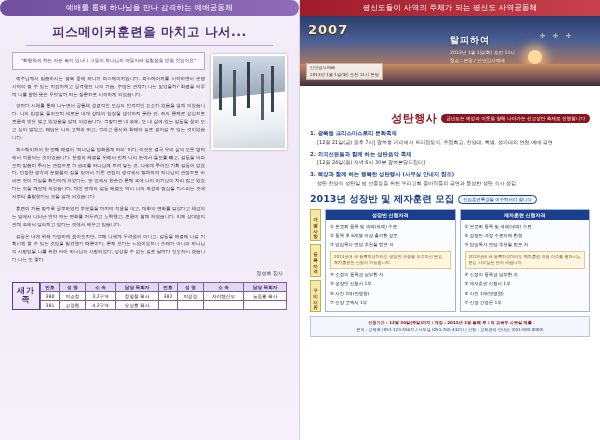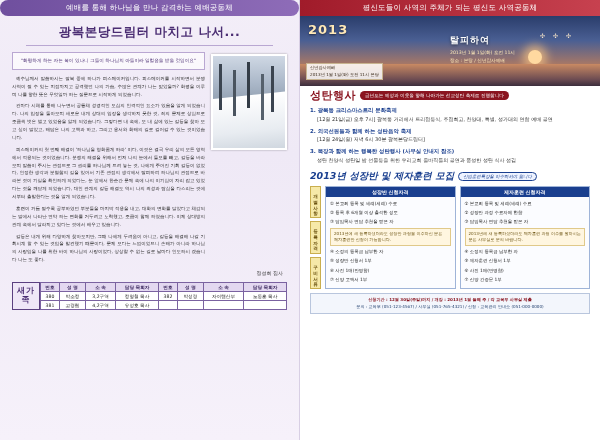--- a/index.html
+++ b/index.html
@@ -84,30 +84,30 @@
     font-weight:bold;letter-spacing:1px;text-shadow:0 1px 2px rgba(0,0,0,.5);}
   .r-hero .big{position:absolute;left:64px;top:10px;color:#ffffff;font-size:26px;
     font-weight:bold;letter-spacing:2px;text-shadow:0 2px 4px rgba(0,0,0,.55);}
   .r-hero .sub{position:absolute;left:150px;top:18px;color:#ffffff;font-size:9px;
     font-weight:bold;letter-spacing:1px;text-shadow:0 1px 3px rgba(0,0,0,.55);}
   .r-hero .date1{position:absolute;left:150px;top:34px;color:#ffe9b8;font-size:4.6px;}
   .r-hero .date2{position:absolute;left:150px;top:42px;color:#ffe9b8;font-size:4.6px;}
   .r-hero .tagbox{position:absolute;left:6px;bottom:6px;background:rgba(255,255,255,.85);
     border:1px solid #c8b48f;color:#3a2a1a;font-size:4.2px;padding:1px 3px;line-height:1.5;}
 
-  .sec-h{display:flex;align-items:center;gap:4px;margin:2px 10px 3px 10px;}
+  .sec-h{display:flex;align-items:center;gap:4px;margin:25px 10px 3px 10px;justify-content:flex-end;}
   .sec-h .t{font-size:11px;font-weight:bold;color:#8a1520;letter-spacing:.5px;}
   .sec-h .pill{background:#8a1520;color:#fff;font-size:4.6px;padding:2px 5px;border-radius:7px;}
 
   .r-list{margin:0 10px;font-size:5px;line-height:1.6;color:#222;}
   .r-item{margin-bottom:4px;}
   .r-item .hd{color:#1a3f8f;font-weight:bold;font-size:5.4px;}
   .r-item .bd{color:#333;padding-left:7px;}
 
-  .sec2-h{margin:6px 10px 3px 10px;display:flex;align-items:center;gap:4px;font-style:italic;}
+  .sec2-h{margin:6px 10px 3px 10px;display:flex;align-items:center;gap:4px;}
   .sec2-h .t{font-size:9.5px;font-weight:bold;color:#1a3f8f;}
   .sec2-h .pill2{background:#eef3ff;border:1px solid #1a3f8f;color:#1a3f8f;
     font-size:4.4px;padding:1px 4px;border-radius:6px;}
 
   .panels{margin:0 10px;display:flex;gap:4px;align-items:stretch;}
   .side-tabs{width:11px;display:flex;flex-direction:column;gap:3px;}
   .side-tab{flex:1;background:#f6e9a8;border:1px solid #c9ae4e;color:#6b5311;
     font-size:4.6px;font-weight:bold;display:flex;align-items:center;justify-content:center;
     writing-mode:vertical-rl;text-orientation:upright;letter-spacing:1px;}
   .cols{flex:1;display:flex;gap:4px;}
@@ -124,21 +124,21 @@
   .foot .hl{color:#8a1520;font-weight:bold;}
 </style>
 </head>
 <body>
 
 <div class="page">
 
   <div class="left">
     <div class="banner left-b">예배를 통해 하나님을 만나 감격하는 예배공동체</div>
 
-    <div class="l-title">광복본당드림터 마치고 나서...</div>
+    <div class="l-title">피스메이커훈련을 마치고 나서...</div>
     <div class="l-title-rule"></div>
 
     <div class="l-body">
       <div class="l-text">
         <div class="l-quote">"화평하게 하는 자는 복이 있나니
 그들이 하나님의 아들이라 일컬음을 받을 것임이요"</div>
         <p>예수님께서 말씀하시는 팔복 중에 하나가 피스메이커입니다. 피스메이커를 시작하면서 분쟁 사역이 될 수 있는 지점까지고 공격했던 나의 가슴, 수많은 관계가 나는 맞았을까? 화평을 이루며 나를 향한 뜻은 무엇일까 하는 질문으로 시작하게 되었습니다.</p>
         <p>건마다 시체를 통해 나누면서 공동체 성경적인 오십의 인격적인 요소가 있음을 알게 되었습니다. 나의 입장을 돌아보며 새로운 내게 상대의 입장을 생각하지 못한 것, 죄의 문제로 상심으로 조금씩 벗은 벌고 있었음을 알게 되었습니다. 그렇다면 내 속에, 또 내 삶에 있는 갈등을 찾아 보고 싶이 말았고, 해답은 나의 고백과 하고, 그리고 용서와 화해의 길로 걸어갈 수 있는 것이었습니다.</p>
         <p>피스메이커의 첫 번째 해결이 '하나님을 영화롭게 하라' 이다, 이것은 결국 우리 삶의 모든 영역에서 적용되는 것이었습니다. 분쟁의 해결을 위해서 먼저 나의 눈에서 들보를 빼고, 갈등을 바라보며 말씀이 주시는 관점으로 그 권리를 하나님께 드려 놓는 것, 나에게 주어진 기회 갈등이 없었다, 인정한 생각과 분별함의 길을 있어서 기존 관점의 생각에서 탈피하여 하나님의 관점으로 바라본 것이 기실을 확인하게 되었다는, 눈 앞에서 한순간 문제 속에 나의 이기심이 자리 잡고 있었다는 것을 깨닫게 되었습니다, 대인 관계의 갈등 해결도 역시 나의 죄성과 탐심을 다스리는 것에서부터 출발한다는 것을 알게 되었습니다.</p>
         <p>훈련이 거듭 될수록 공부하였던 부분들을 마지막 적용을 내고, 대화의 변화를 달았다고 체감되는 말에서 나타난 연약 하는 변화를 거두려고 노력했고, 조금이 함께 하였습니다. 이제 상대방의 관계 속에서 달라지고 있다는 것에서 배우고 있습니다.</p>
@@ -190,21 +190,21 @@
     </div>
   </div>
 
   <div class="right">
     <div class="banner right-b">평신도들이 사역의 주체가 되는 평신도 사역공동체</div>
 
     <div class="r-hero">
       <div class="sun"></div>
       <div class="water"></div>
       <div class="birds">✣ ✣ ✣</div>
-      <div class="year">2013</div>
+      <div class="year">2007</div>
       <div class="sub">탈피하여</div>
       <div class="date1">2013년 1월 1일(화) 오전 11시</div>
       <div class="date2">장소 : 본당 / 신년감사예배</div>
       <div class="tagbox">
         <div>신년감사예배</div>
         <div>2013년 1월 1일(화) 오전 11시 본당</div>
       </div>
     </div>
 
     <div class="sec-h">

